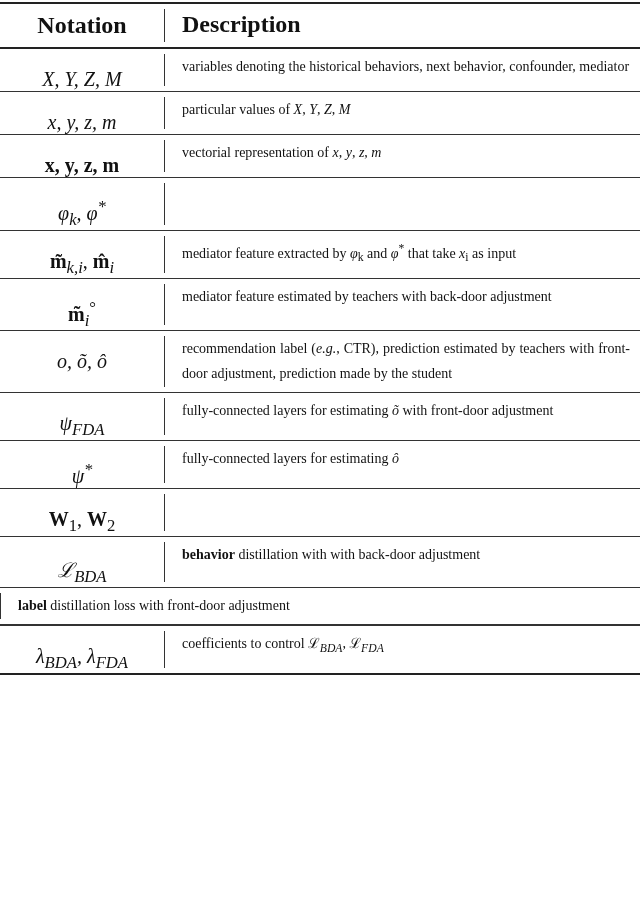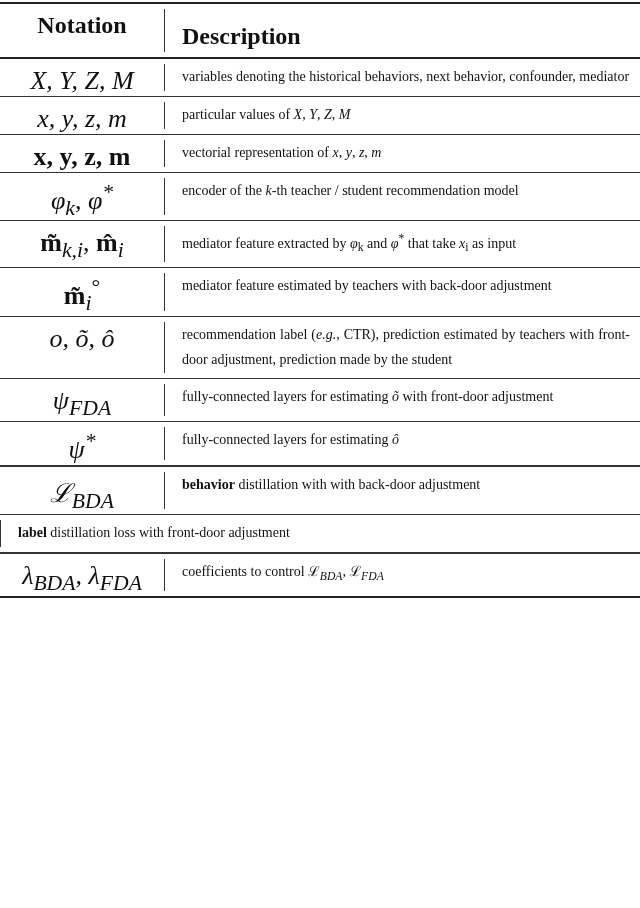--- a/index.html
+++ b/index.html
@@ -1,26 +1,26 @@
 <!DOCTYPE html>
 <html><head>
 <meta charset="utf-8">
 <style>
   html, body { margin:0; padding:0; background:#ffffff; }
   body { width:640px; height:908px; overflow:hidden; font-family:"DejaVu Serif","Liberation Serif",serif; color:#111; }
   .table { position:relative; width:640px; }
   .rule { height:0; border-top:2px solid #222; width:640px; }
   .rule.thin { border-top:1.5px solid #333; }
   .row { display:flex; align-items:stretch; }
-  .cell-notation { width:164px; box-sizing:border-box; text-align:center; padding-top:7px; font-family:"Liberation Serif","DejaVu Serif",serif; font-size:26px; }
+  .cell-notation { width:164px; box-sizing:border-box; text-align:center; padding-top:19px; font-family:"Liberation Serif","DejaVu Serif",serif; font-size:20px; }
   .sep { width:2px; position:relative; }
   .sep::after { content:""; position:absolute; left:0; top:5px; bottom:5px; border-left:1.5px solid #333; }
   .cell-desc { flex:1; padding:6px 10px 6px 16px; font-family:"Liberation Serif","DejaVu Serif",serif; font-size:14px; line-height:24.5px; text-align:justify; }
   .hdr .cell-notation, .hdr .cell-desc { font-weight:bold; font-size:24px; padding-top:8px; padding-bottom:8px; }
-  .hdr .cell-desc { text-align:left;margin-top:12px; }
+  .hdr .cell-desc { text-align:left; }
   .math { font-style:italic; }
   .bold { font-weight:bold; }
 </style>
 </head>
 <body>
 
 <div class="table">
   <div style="height:2px"></div>
   <div class="rule"></div>
 
@@ -48,21 +48,20 @@
   <div class="row">
     <div class="cell-notation bold">x, y, z, m</div>
     <div class="sep"></div>
     <div class="cell-desc">vectorial representation of <i>x</i>, <i>y</i>, <i>z</i>, <i>m</i></div>
   </div>
   <div class="rule thin"></div>
 
   <div class="row">
     <div class="cell-notation math"><i>φ</i><sub>k</sub>, <i>φ</i><sup>*</sup></div>
     <div class="sep"></div>
-    <div class="cell-desc">encoder of the <i>k</i>-th teacher / student recommendation model</div>
   </div>
   <div class="rule thin"></div>
 
   <div class="row">
     <div class="cell-notation"><b>m̃</b><sub><i>k,i</i></sub>, <b>m̂</b><sub><i>i</i></sub></div>
     <div class="sep"></div>
     <div class="cell-desc">mediator feature extracted by <i>φ</i><sub>k</sub> and <i>φ</i><sup>*</sup> that take <i>x</i><sub>i</sub> as input</div>
   </div>
   <div class="rule thin"></div>
 
@@ -88,20 +87,21 @@
   <div class="rule thin"></div>
 
   <div class="row">
     <div class="cell-notation math"><i>ψ</i><sup>*</sup></div>
     <div class="sep"></div>
     <div class="cell-desc">fully-connected layers for estimating <i>ô</i></div>
   </div>
   <div class="rule thin"></div>
 
   <div class="row">
+    <div class="cell-notation"><b>W</b><sub>1</sub>, <b>W</b><sub>2</sub></div>
     <div class="sep"></div>
   </div>
   <div class="rule thin"></div>
 
   <div class="row">
     <div class="cell-notation math">ℒ<sub><i>BDA</i></sub></div>
     <div class="sep"></div>
     <div class="cell-desc"><b>behavior</b><span> distillation with with back-door adjustment</span></div>
   </div>
   <div class="rule thin"></div>

